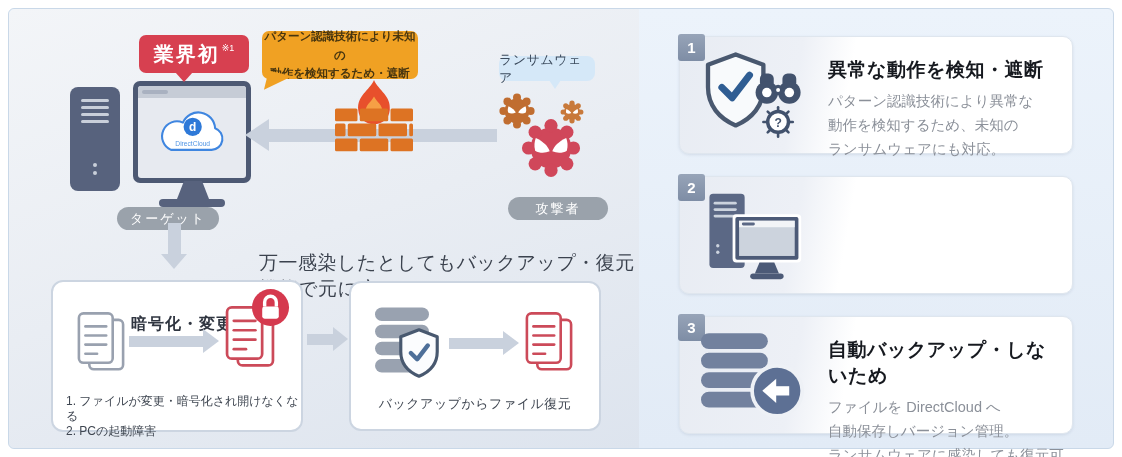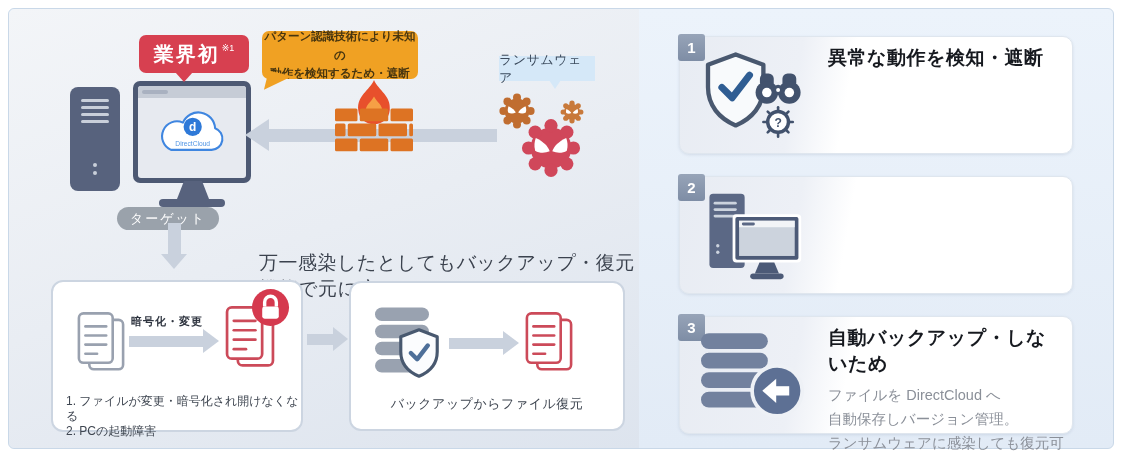--- a/index.html
+++ b/index.html
@@ -38,21 +38,21 @@
              border-left:9px solid transparent; border-right:9px solid transparent; border-top:10px solid #d74050; }
 
   .callout { position:absolute; left:253px; top:22px; width:156px; height:48px;
              background:#f0a123; border-radius:7px; color:#47350f; font-size:11.5px; font-weight:bold;
              display:flex; align-items:center; justify-content:center; text-align:center;
              white-space:pre-line; line-height:1.6; }
   .callout::after { content:""; position:absolute; left:4px; bottom:-14px;
              border-top:20px solid #f0a123; border-right:24px solid transparent; transform:rotate(14deg); }
 
   .bubble-ransom { position:absolute; left:490px; top:47px; width:96px; height:25px;
-             background:#d5e8f8; border-radius:0; color:#3b4a5c; font-size:13px;
+             background:#d5e8f8; border-radius:8px; color:#3b4a5c; font-size:13px;
              display:flex; align-items:center; justify-content:center; letter-spacing:0.5px; }
   .bubble-ransom::after { content:""; position:absolute; left:50px; bottom:-8px;
              border-left:6px solid transparent; border-right:6px solid transparent; border-top:9px solid #d5e8f8; }
 
   .pill { position:absolute; height:23px; background:#9aa2ab; border-radius:12px;
           color:#fff; font-size:13px; letter-spacing:2px;
           display:flex; align-items:center; justify-content:center; }
   .pill-target   { left:108px; top:198px; width:102px; }
   .pill-attacker { left:499px; top:188px; width:100px; }
 
@@ -70,25 +70,25 @@
                 font-size:13px; color:#4a515e; line-height:1.55; white-space:pre-line; }
 
   .down-shaft { position:absolute; left:159px; top:214px; width:13px; height:31px; background:#c9d1dd; }
   .down-head  { position:absolute; left:152px; top:245px; width:0; height:0;
                 border-left:13px solid transparent; border-right:13px solid transparent; border-top:15px solid #c9d1dd; }
   .recover-note { position:absolute; left:250px; top:241px; font-size:19px; color:#3b424e; letter-spacing:0.5px; }
 
   
   .wbox { position:absolute; background:#fff; border:2px solid #ccd5e1; border-radius:12px; }
   .box1 { left:42px;  top:271px; width:252px; height:152px; }
-  .box2 { left:340px; top:272px; width:276px; height:150px; }
+  .box2 { left:340px; top:272px; width:252px; height:150px; }
 
   .docs { position:absolute; }
   .b1-docs-gray { left:22px; top:23px; width:52px; height:74px; }
-  .b1-label { position:absolute; left:78px; top:32px; font-size:11px; font-weight:bold; color:#2f3540; letter-spacing:1px; }
+  .b1-label { position:absolute; left:78px; top:32px; font-size:16px; font-weight:bold; color:#2f3540; letter-spacing:1px; }
   .b1-shaft { position:absolute; left:76px; top:54px; width:74px; height:11px; background:#c9d1dd; }
   .b1-head  { position:absolute; left:150px; top:47px; width:0; height:0;
               border-top:12px solid transparent; border-bottom:12px solid transparent; border-left:16px solid #c9d1dd; }
   .b1-docs-red { left:170px; top:16px; width:54px; height:78px; }
   .b1-lock { position:absolute; left:198px; top:6px; width:39px; height:39px; }
   .b1-list { position:absolute; left:13px; top:112px; font-size:12px; color:#3f4651; line-height:15px; white-space:pre-line; }
 
   .b2-db { position:absolute; left:24px; top:24px; width:54px; height:66px; }
   .b2-shield { position:absolute; left:46px; top:44px; width:44px; height:52px; }
   .b2-shaft { position:absolute; left:98px; top:55px; width:54px; height:11px; background:#c9d1dd; }
@@ -104,21 +104,21 @@
   
   .card { position:absolute; left:670px; width:394px; height:118px;
           background:linear-gradient(100deg,#e8ecf3 0%,#edf0f6 30%,#ffffff 43%,#ffffff 100%);
           border:1px solid #dfe6ee; border-radius:10px; box-shadow:0 1px 3px rgba(110,130,160,.18); }
   .card-1 { top:27px; } .card-2 { top:167px; } .card-3 { top:307px; }
   .num { position:absolute; left:-2px; top:-3px; width:27px; height:27px;
          background:linear-gradient(180deg,#97a4b8,#7e8da5); border-radius:3px;
          color:#fff; font-size:15px; font-weight:bold; display:flex; align-items:center; justify-content:center; }
   .cicon { position:absolute; left:14px; top:14px; width:118px; height:90px;
            display:flex; align-items:center; justify-content:center; }
-  .ctext { position:absolute; left:148px; top:8px; width:236px; }
+  .ctext { position:absolute; left:148px; top:20px; width:236px; }
   .ctitle { font-size:19px; font-weight:bold; color:#16191f; letter-spacing:0.5px; margin-bottom:6px; }
   .cbody { font-size:14.5px; color:#8b9099; line-height:24px; white-space:pre-line; }
 </style>
 </head>
 <body>
 
 <div class="page">
  <div class="frame">
   <div class="left-panel">
 
@@ -226,20 +226,21 @@
               <rect x="58" y="58" width="38" height="17" rx="2"></rect>
               <rect x="99" y="58" width="5" height="17" rx="2"></rect>
           <rect x="0" y="78" width="30" height="17" rx="2"></rect>
               <rect x="33" y="78" width="38" height="17" rx="2"></rect>
               <rect x="74" y="78" width="30" height="17" rx="2"></rect>
         </g>
       </svg>
     </div>
 
     <div class="pill pill-target">ターゲット</div>
+    <div class="pill pill-attacker">攻撃者</div>
 
     <div class="down-shaft"></div>
     <div class="down-head"></div>
     <div class="recover-note">万一感染したとしてもバックアップ・復元機能で元に戻せる</div>
 
     <div class="wbox box1">
       <div class="docs b1-docs-gray">
         <svg viewBox="0 0 80 100" width="100%" height="100%">
           <rect x="22" y="16" width="52" height="76" rx="7" fill="#fff" stroke="#99a1af" stroke-width="4"></rect>
           <rect x="6" y="6" width="52" height="76" rx="7" fill="#fff" stroke="#99a1af" stroke-width="4"></rect>
@@ -340,20 +341,23 @@
               <line x1="98" y1="91" x2="101" y2="94"></line>
           <line x1="101" y1="70" x2="98" y2="73"></line>
               <line x1="80" y1="91" x2="77" y2="94"></line>
         </g>
         <circle cx="89" cy="82" r="12" fill="#fff" stroke="#42526d" stroke-width="4"></circle>
         <text x="89" y="88" font-size="14" font-weight="bold" fill="#42526d" text-anchor="middle">?</text>
       </svg>
     </div>
     <div class="ctext">
       <div class="ctitle">異常な動作を検知・遮断</div>
+      <div class="cbody">パターン認識技術により異常な
+動作を検知するため、未知の
+ランサムウェアにも対応。</div>
     </div>
   </div>
 
   <div class="card card-2">
     <div class="num">2</div>
     <div class="cicon">
       <svg viewBox="0 0 110 96" width="102" height="89">
         <rect x="8" y="2" width="38" height="80" rx="4" fill="#5b6885"></rect>
         <g stroke="#ccd3de" stroke-width="3" stroke-linecap="round">
           <line x1="14" y1="12" x2="36" y2="12"></line>

